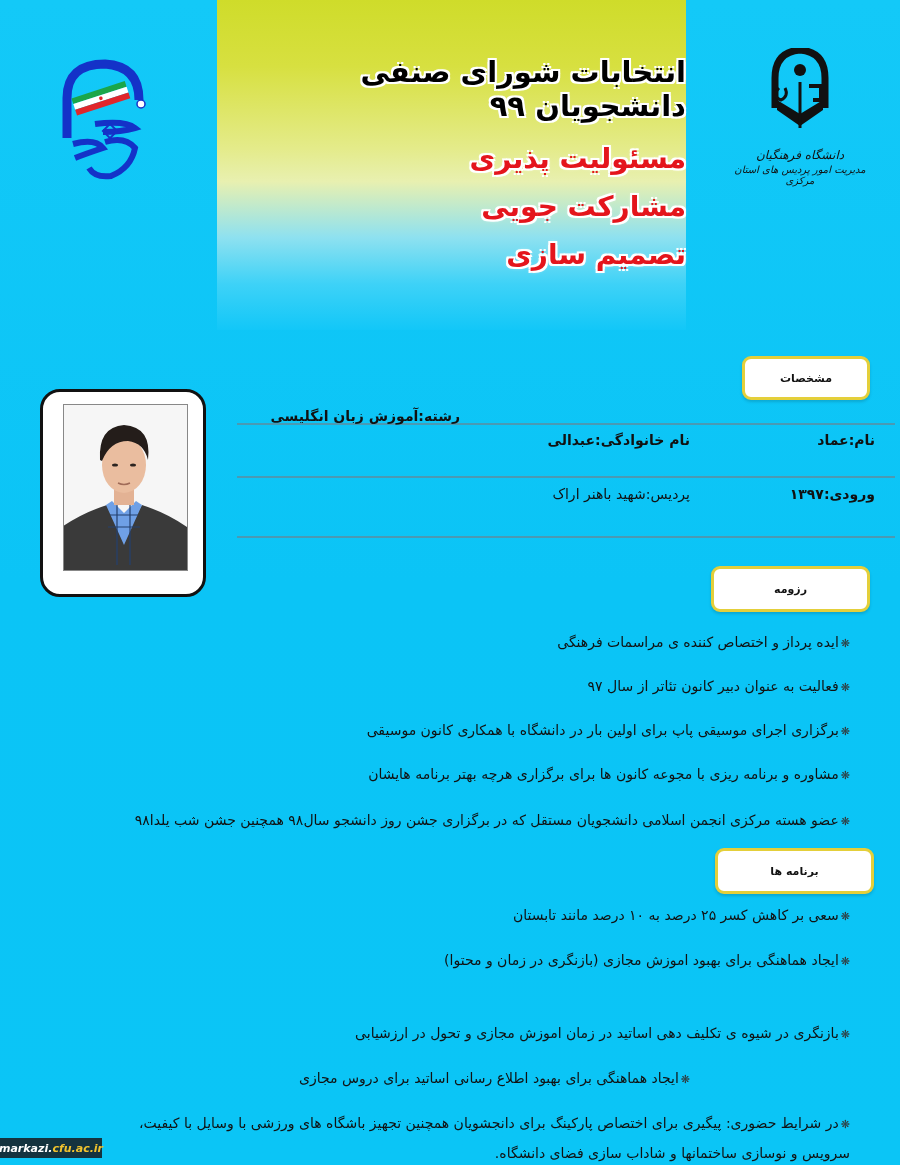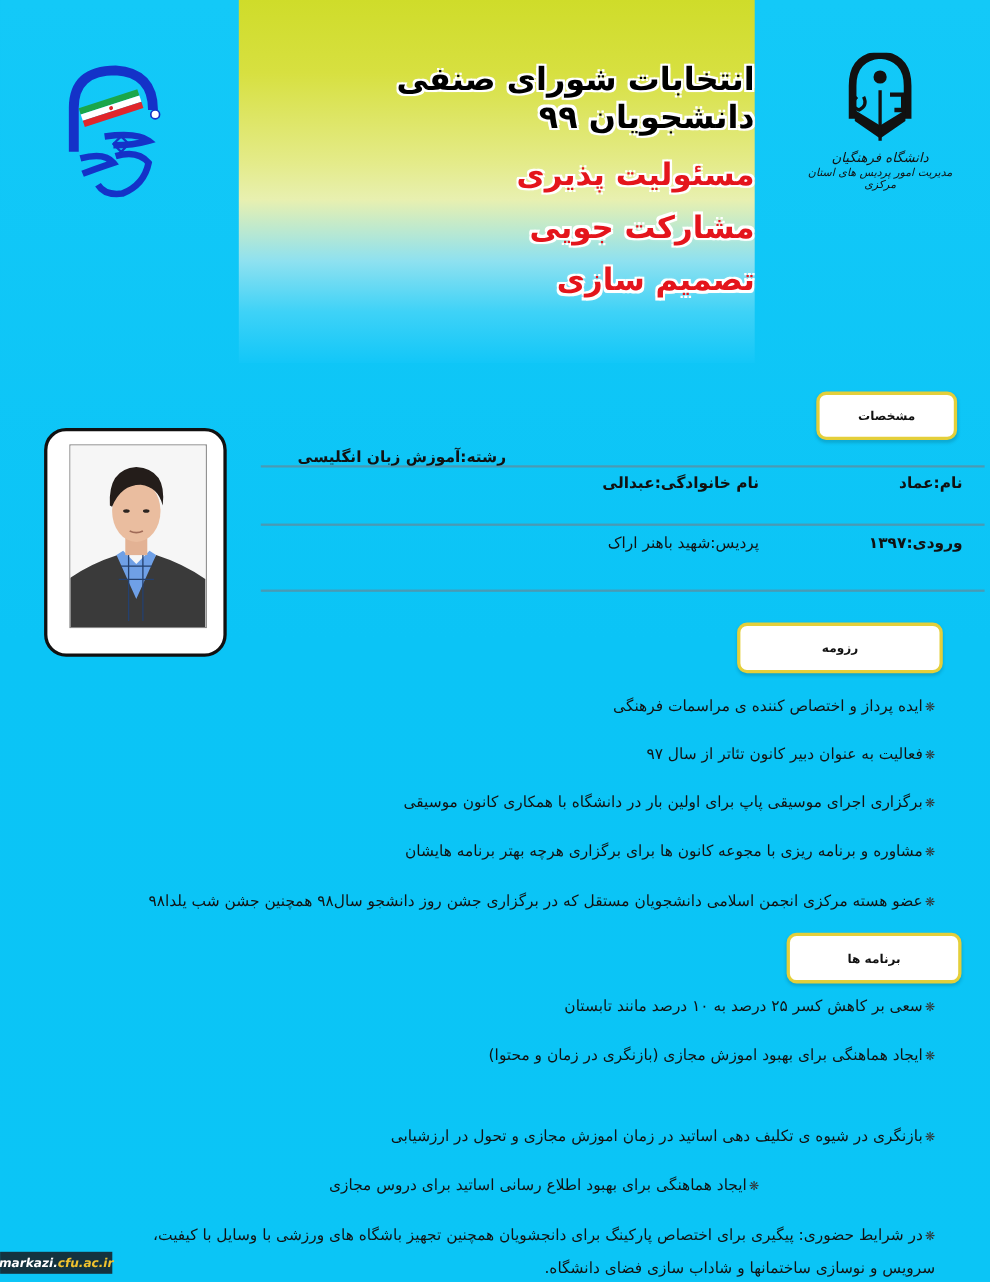--- a/index.html
+++ b/index.html
@@ -28,21 +28,21 @@
     }
     .slogans { position: absolute; top: 135px; left: 0; right: 0; }
     .slogan {
       font-weight: bold; font-size: 28px; color: #e4151c; line-height: 48px;
       text-shadow: 2px 2px 0 #fff, -2px -2px 0 #fff, 2px -2px 0 #fff, -2px 2px 0 #fff, 0 0 4px #fff;
     }
 
     
     .logo-right { position: absolute; left: 720px; top: 48px; width: 160px; height: 140px; text-align: center; }
     .logo-right svg { display: block; margin: 0 auto; }
-    .logo-right .l1 { font-size: 12px; font-style: italic; color: #111; margin-top: 2px; }
+    .logo-right .l1 { font-size: 12px; font-style: italic; color: #111; margin-top: 14px; }
     .logo-right .l2 { font-size: 10px; font-style: italic; color: #111; margin-top: 2px; }
     .logo-left { position: absolute; left: 55px; top: 58px; width: 95px; height: 130px; }
 
     
     .pill {
       position: absolute; background: #fff; border: 3px solid #e4cf3a;
       border-radius: 9px; box-shadow: 0 2px 3px rgba(0,0,0,0.15);
       font-weight: bold; font-size: 11px; color: #111;
       display: flex; align-items: center; justify-content: center;
     }
@@ -141,21 +141,21 @@
 
 <div class="hr" style="top:423px;"></div>
 <div class="info" style="right:25px; top:432px;">نام:عماد</div>
 <div class="info" style="right:210px; top:432px;">نام خانوادگی:عبدالی</div>
 <div class="info" style="right:440px; top:408px;">رشته:آموزش زبان انگلیسی</div>
 <div class="hr" style="top:476px;"></div>
 <div class="info" style="right:25px; top:486px;">ورودی:۱۳۹۷</div>
 <div class="info light" style="right:210px; top:486px;">پردیس:شهید باهنر اراک</div>
 <div class="hr" style="top:536px;"></div>
 
-<div class="pill" style="left:670px; top:566px; width:187px; height:46px;">
+<div class="pill" style="left:711px; top:566px; width:159px; height:46px;">
   <span>رزومه</span>
 </div>
 
 <div class="bullets" style="top:634px;">
   <div class="bullet" style="height:44px;"><span class="star">❋</span><span>ایده پرداز و اختصاص کننده ی مراسمات فرهنگی</span></div>
   <div class="bullet" style="height:44px;"><span class="star">❋</span><span>فعالیت به عنوان دبیر کانون تئاتر از سال ۹۷</span></div>
   <div class="bullet" style="height:44px;"><span class="star">❋</span><span>برگزاری اجرای موسیقی پاپ برای اولین بار در دانشگاه با همکاری کانون موسیقی</span></div>
   <div class="bullet" style="height:46px;"><span class="star">❋</span><span>مشاوره و برنامه ریزی با مجوعه کانون ها برای برگزاری هرچه بهتر برنامه هایشان</span></div>
   <div class="bullet" style="height:44px;"><span class="star">❋</span><span>عضو هسته مرکزی انجمن اسلامی دانشجویان مستقل که در برگزاری جشن روز دانشجو سال۹۸ همچنین جشن شب یلدا۹۸</span></div>
 </div>

